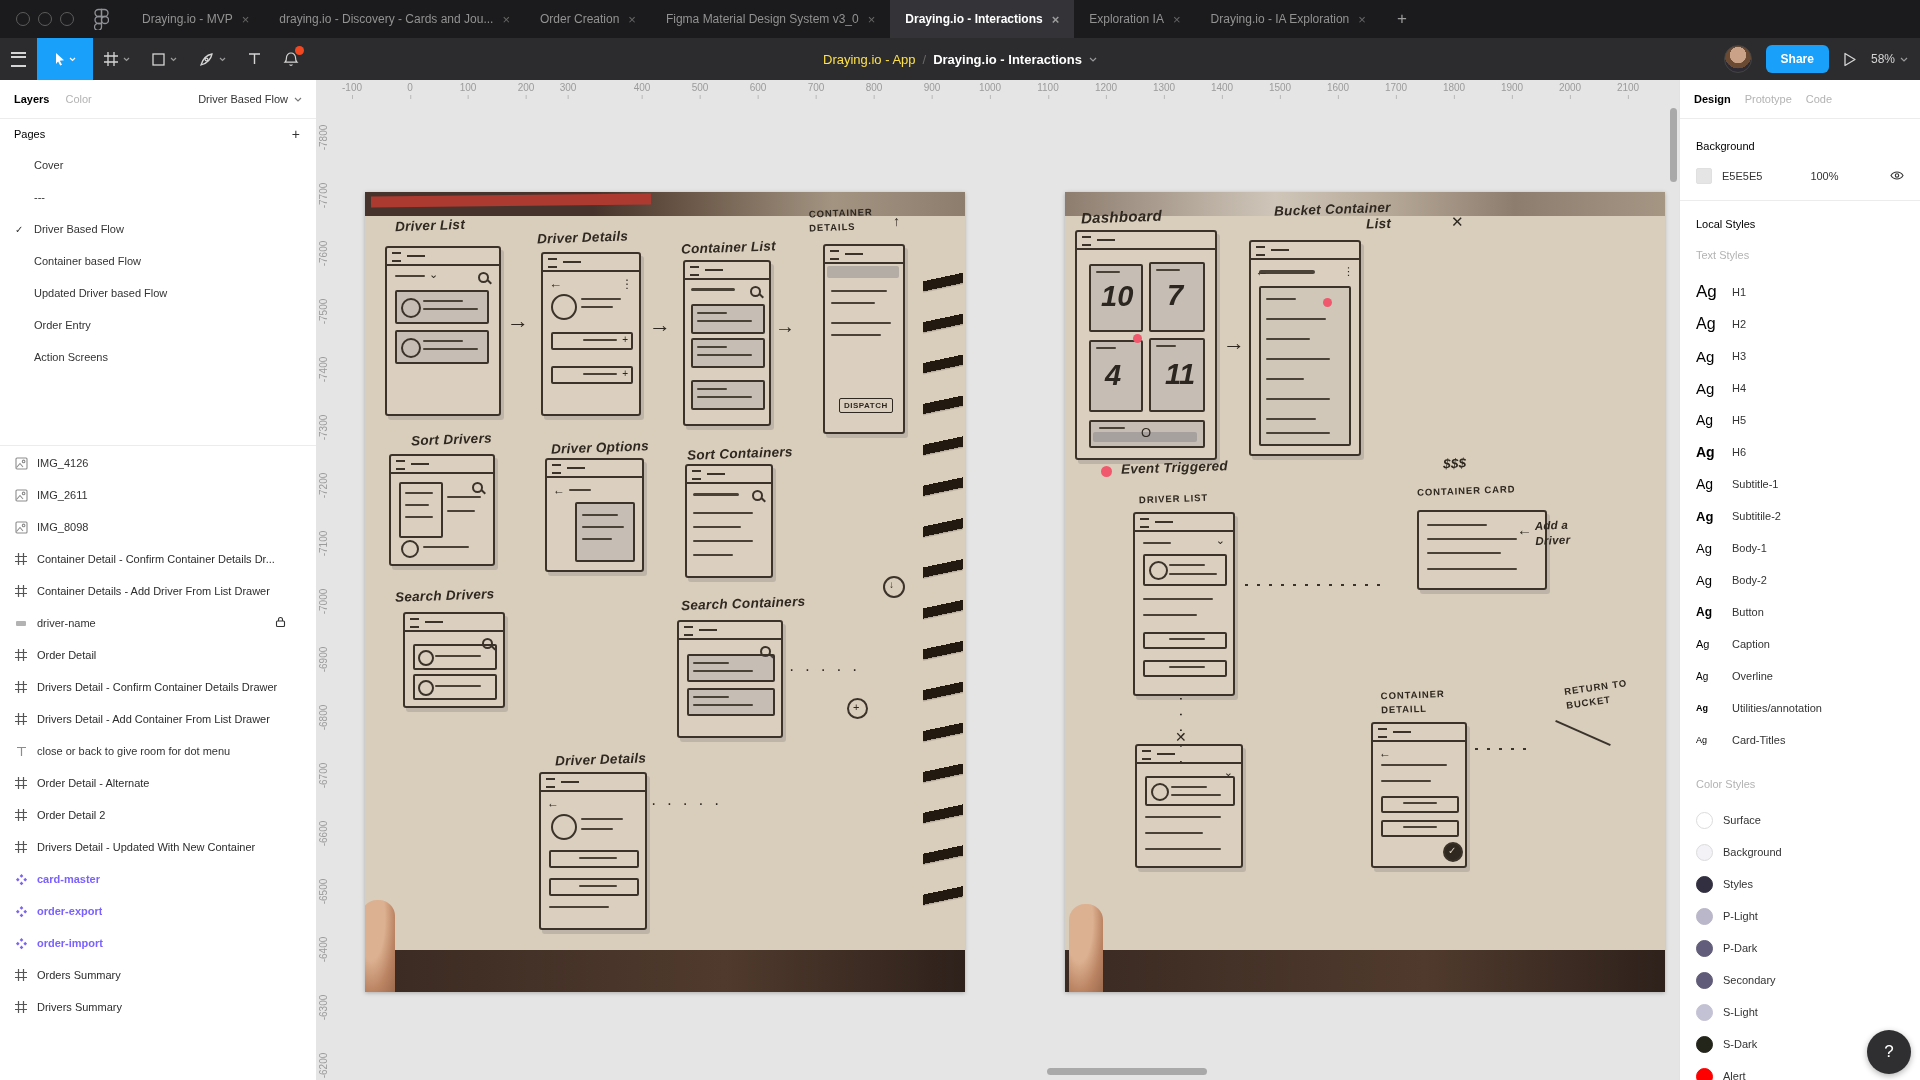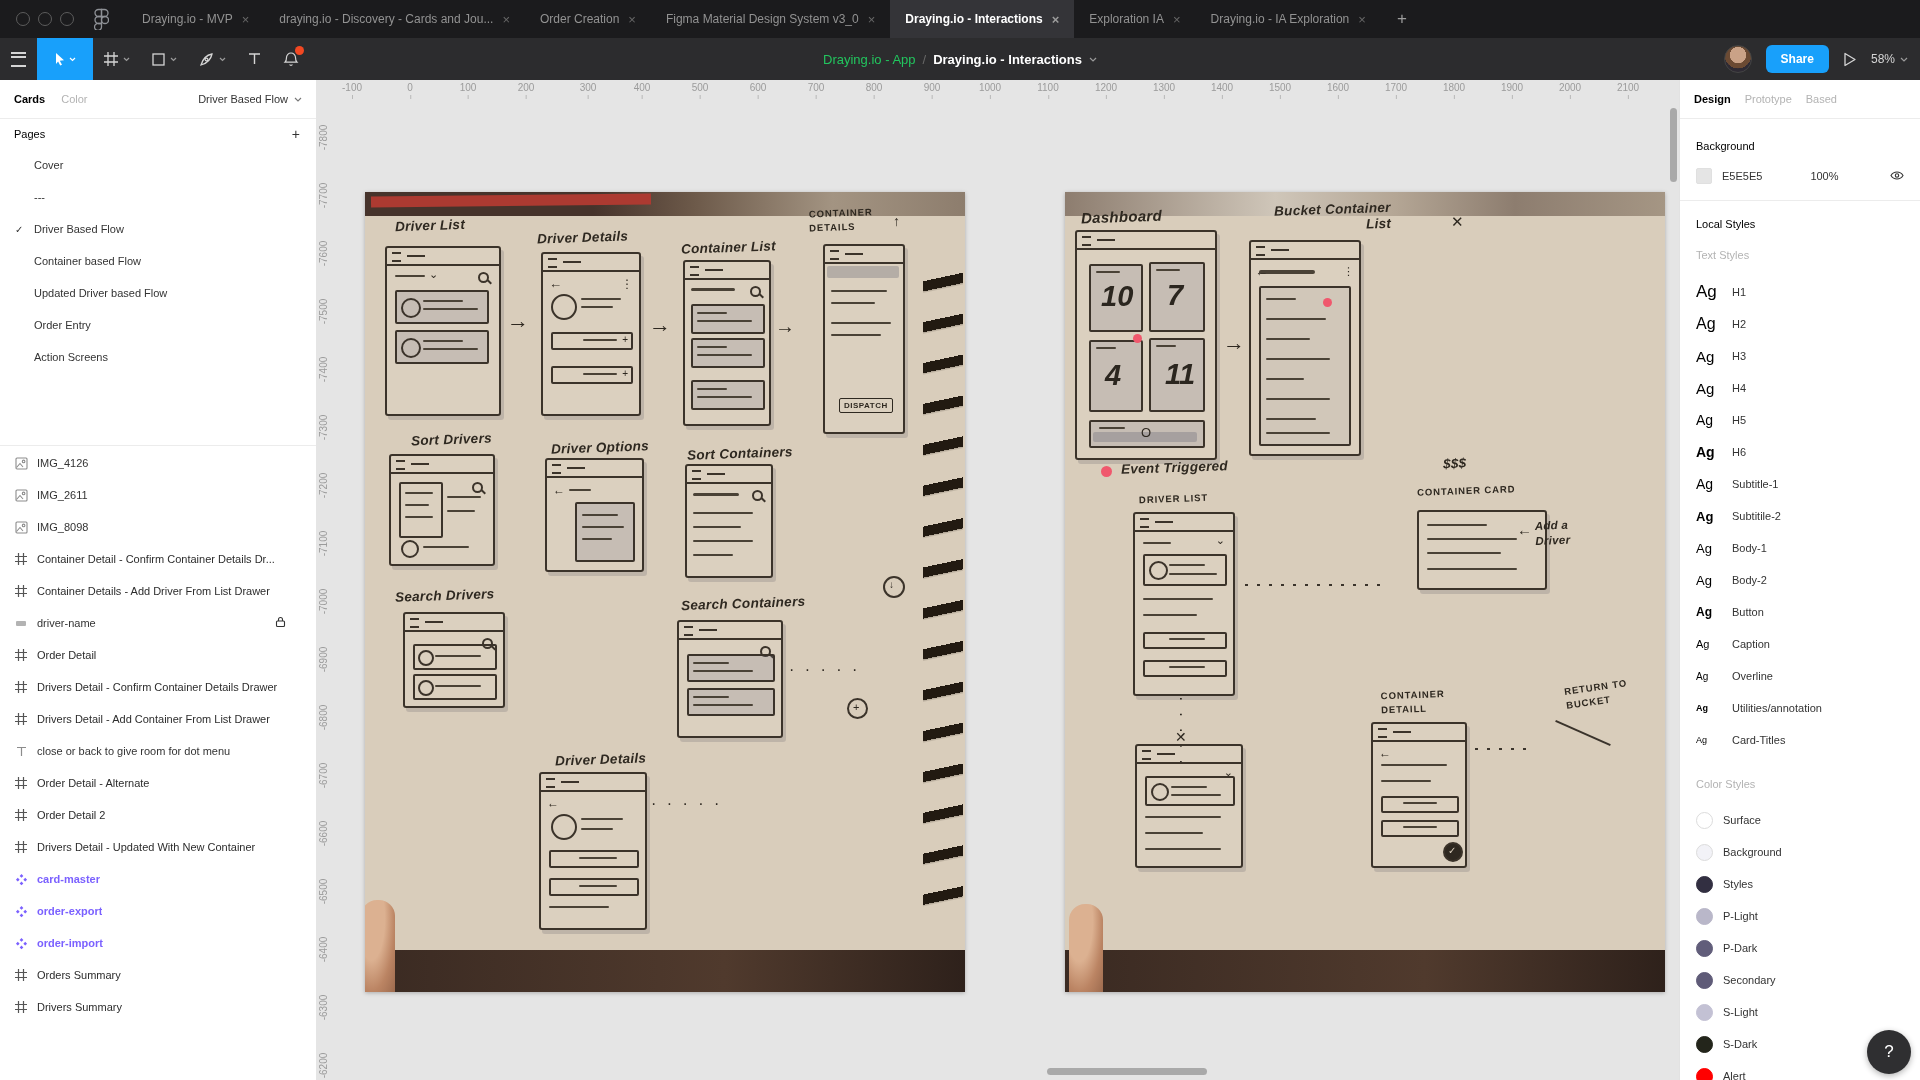--- a/index.html
+++ b/index.html
@@ -17,21 +17,21 @@
   .tab.active .x{color:#9d9d9d}
   .newtab{color:#9d9d9d;font-size:17px;padding:0 16px}
 
   
   .toolbar{position:absolute;left:0;top:38px;width:100%;height:42px;background:#2c2c2e;display:flex;align-items:center;color:#d5d5d5}
   .tool{height:42px;display:flex;align-items:center;gap:5px;padding:0 11px}
   .tool.blue{background:#18a0fb;width:34px;justify-content:center;gap:3px}
   .ham{width:15px;height:11px;border-top:2px solid #d5d5d5;border-bottom:2px solid #d5d5d5;position:relative}
   .ham::after{content:"";position:absolute;left:0;top:2.5px;width:15px;border-top:2px solid #d5d5d5}
   .crumb{position:absolute;left:50%;top:0;height:42px;transform:translateX(-50%);display:flex;align-items:center;gap:7px;font-size:13px}
-  .crumb .p{color:#22c55e}.crumb .s{color:#686868}.crumb .c{color:#fff;font-weight:600}
+  .crumb .p{color:#fde047}.crumb .s{color:#686868}.crumb .c{color:#fff;font-weight:600}
   .tb-right{position:absolute;right:12px;top:0;height:42px;display:flex;align-items:center;gap:14px}
   .avatar{width:26px;height:26px;border-radius:50%;background:radial-gradient(circle at 50% 35%,#caa287 0 38%,#6b4a33 39% 62%,#2e2a33 63%);border:1px solid #444}
   .share{background:#18a0fb;color:#fff;font-size:12px;font-weight:700;border:none;border-radius:6px;padding:7px 15px}
   .zoomctl{display:flex;align-items:center;gap:5px;font-size:12px;color:#d5d5d5}
 
   
   .sidebar{position:absolute;left:0;top:80px;width:316px;height:1000px;background:#fff;border-right:1px solid #e2e2e2;font-size:11px;color:#333}
   .inspector{position:absolute;right:0;top:80px;width:240px;height:1000px;background:#fff;border-left:1px solid #e2e2e2;font-size:11px;color:#333}
   .phead{height:38px;display:flex;align-items:center;padding:0 14px;border-bottom:1px solid #ececec;gap:16px}
   .ptab-on{font-weight:700;color:#000}
@@ -214,21 +214,21 @@
       <span>58%</span>
       <svg width="8" height="5" viewBox="0 0 8 5">
           <path d="M1 1l3 3 3-3" stroke="#9a9a9a" fill="none" stroke-width="1.2"></path>
         </svg>
     </div>
   </div>
 </div>
 
 <div class="sidebar">
   <div class="phead">
-    <span class="ptab-on">Cards</span>
+    <span class="ptab-on">Layers</span>
     <span class="ptab-off">Color</span>
     <span class="pagesel">
       <span>Driver Based Flow</span>
       <svg width="8" height="5" viewBox="0 0 8 5">
           <path d="M1 1l3 3 3-3" stroke="#777" fill="none" stroke-width="1.1"></path>
         </svg>
     </span>
   </div>
 
   <div class="row" style="padding-left:14px;position:relative;height:30px">
@@ -419,21 +419,21 @@
   </div>
 </div>
 
 <div class="canvas">
 
   <div>
     <span class="hlab" style="left:36px">-100</span>
       <span class="hlab" style="left:94px">0</span>
       <span class="hlab" style="left:152px">100</span>
       <span class="hlab" style="left:210px">200</span>
-      <span class="hlab" style="left:272px">300</span>
+      <span class="hlab" style="left:252px">300</span>
       <span class="hlab" style="left:326px">400</span>
       <span class="hlab" style="left:384px">500</span>
       <span class="hlab" style="left:442px">600</span>
       <span class="hlab" style="left:500px">700</span>
       <span class="hlab" style="left:558px">800</span>
       <span class="hlab" style="left:616px">900</span>
       <span class="hlab" style="left:674px">1000</span>
       <span class="hlab" style="left:732px">1100</span>
       <span class="hlab" style="left:790px">1200</span>
       <span class="hlab" style="left:848px">1300</span>
@@ -753,21 +753,21 @@
   </div>
 
   <div class="hscroll"></div>
   <div class="vscroll"></div>
 </div>
 
 <div class="inspector">
   <div class="phead" style="gap:14px">
     <span class="ptab-on">Design</span>
     <span class="ptab-off">Prototype</span>
-    <span class="ptab-off">Based</span>
+    <span class="ptab-off">Code</span>
   </div>
 
   <div class="irow" style="top:50px">
       <span class="sec-label">Background</span>
     </div>
   <div class="irow" style="top:80px">
     <span class="sw" style="background:#E5E5E5"></span>
     <span>E5E5E5</span>
     <span style="margin-left:38px">100%</span>
     <span style="margin-left:auto">

